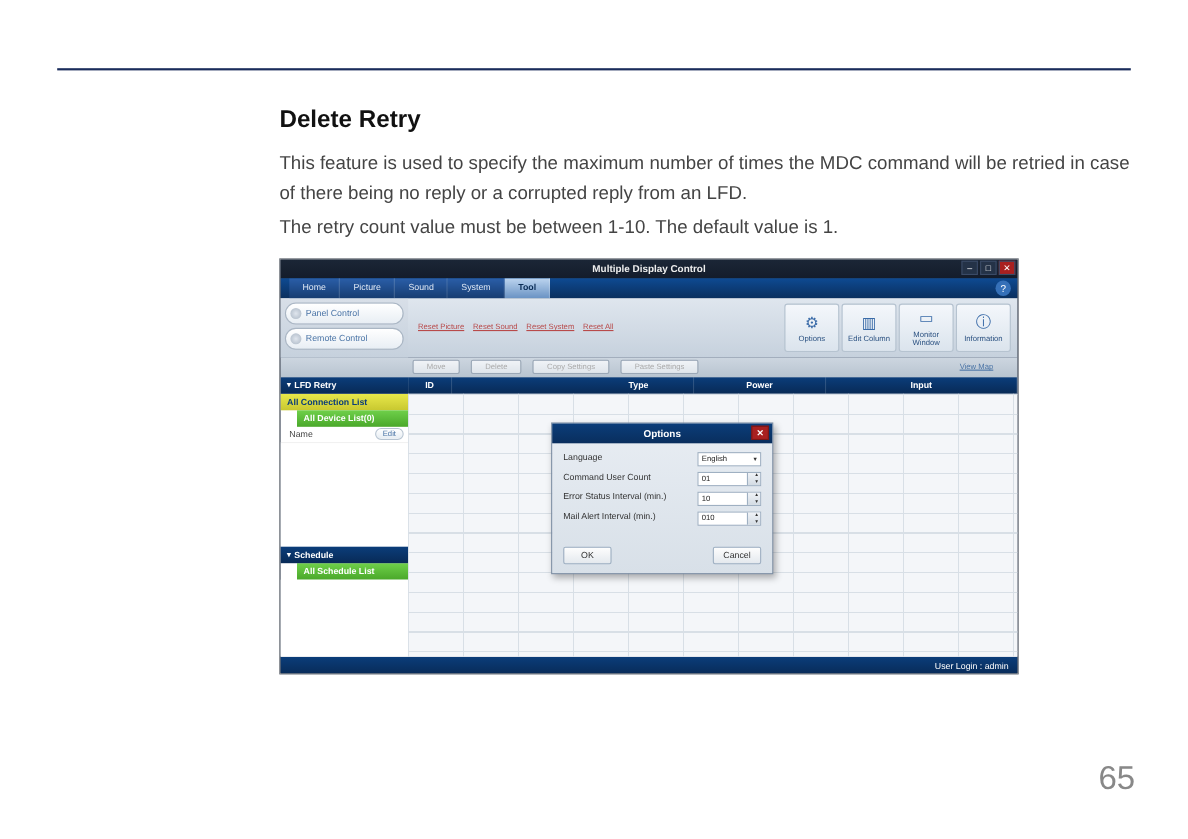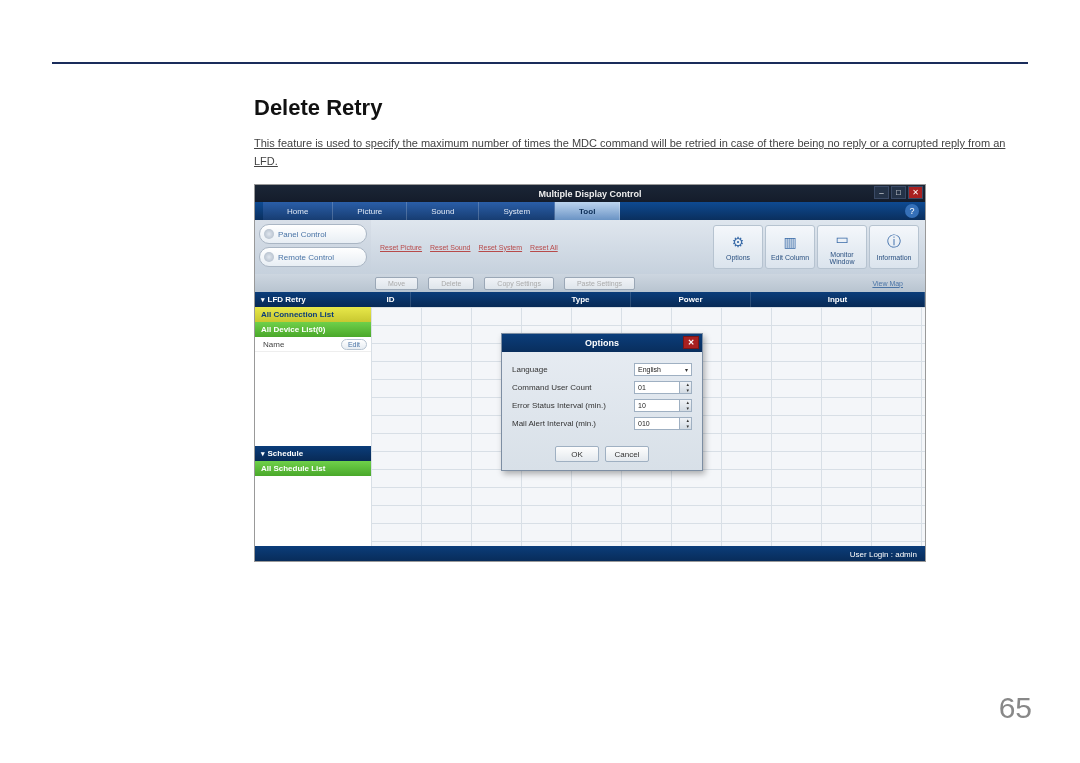--- a/index.html
+++ b/index.html
@@ -25,25 +25,24 @@
     left: 254px;
     width: 774px;
   }
   h2 {
     font-size: 22px;
     font-weight: bold;
     color: #111;
     margin-bottom: 14px;
   }
   .para {
-    font-size: 11px;
+    font-size: 17px;
     color: #444;
     line-height: 1.6;
     margin-bottom: 4px;
-    text-decoration: underline;
   }
   .page-number {
     position: absolute;
     right: 48px;
     bottom: 38px;
     font-size: 30px;
     color: #888;
     font-weight: 300;
   }
 
@@ -84,21 +83,21 @@
   .win-btn.close { background: #a92020; }
   .menu-row {
     height: 18px;
     background: linear-gradient(#0e4a92,#0a2f5e);
     display:flex;
     align-items:stretch;
     padding-left:8px;
     position:relative;
   }
   .menu-tab {
-    padding: 0 24px;
+    padding: 0 12px;
     display:flex; align-items:center;
     border-right:1px solid rgba(255,255,255,0.2);
     color:#dfe8f5;
     font-size:8px;
     background:linear-gradient(#2a5ea8,#173d72);
   }
   .menu-tab.active {
     background: linear-gradient(#bcd4ef,#6a93c4);
     color:#0a2c55;
     font-weight:bold;
@@ -204,21 +203,21 @@
   }
   .sec-header::before {
     content:"▾"; font-size:7px; margin-right:3px;
   }
   .side-item {
     height:15px;
     font-size:8px; font-weight:bold;
     display:flex; align-items:center; padding-left:6px;
   }
   .side-item.yellow { background:linear-gradient(#e8e84a,#c8c830); color:#0b3d7a; }
-  .side-item.green { background:linear-gradient(#6fd04a,#4aa82a); color:#fff; }
+  .side-item.green { background:linear-gradient(#6fd04a,#4aa82a); color:#fff;margin-left:15px; }
   .side-group {
     height:15px;
     display:flex; align-items:center; justify-content:space-between;
     padding:0 4px 0 8px;
     font-size:8px; color:#444;
     border-bottom:1px solid #eee;
   }
   .edit-pill {
     font-size:7px; padding:1px 6px;
     border:1px solid #b6c3d0; border-radius:6px;
@@ -268,21 +267,21 @@
   .dlg-close {
     position:absolute; right:3px; top:2px;
     width:16px; height:13px;
     background:#a82020; color:#fff;
     border:1px solid #7a1515;
     display:flex; align-items:center; justify-content:center;
     font-size:8px;
   }
   .dlg-body { padding:8px 10px; }
   .dlg-row {
-    display:flex; align-items:center;
+    display:flex; 
     height:18px;
     font-size:8px; color:#333;
   }
   .dlg-row .lbl { flex:1; }
   .dlg-row .ctrl {
     width:58px; height:13px;
     background:#fff; border:1px solid #9fb0c2;
     display:flex; align-items:center; padding:0 3px;
     position:relative;
     font-size:7px; color:#222;
@@ -294,21 +293,21 @@
     content:""; position:absolute; right:0; top:0; bottom:0; width:11px;
     border-left:1px solid #9fb0c2;
     background:linear-gradient(#f0f3f7,#d3dbe3);
   }
   .dlg-row .ctrl.spinner::before {
     content:"▴\A▾"; white-space:pre;
     position:absolute; right:2px; top:-1px;
     font-size:5px; line-height:6px; color:#333; z-index:1;
   }
   .dlg-footer {
-    display:flex; justify-content:center; gap:6px;
+    display:flex; justify-content:space-between; gap:6px;
     padding:6px 10px 8px;
   }
   .dlg-btn {
     width:44px; height:16px;
     background:linear-gradient(#fdfdfd,#e4e9ee);
     border:1px solid #9fb0c2;
     border-radius:2px;
     font-size:8px; color:#333;
     display:flex; align-items:center; justify-content:center;
   }
@@ -322,20 +321,21 @@
   }
 </style>
 </head>
 <body>
 
 <div class="page-header-line"></div>
 
 <div class="content">
   <h2>Delete Retry</h2>
   <p class="para">This feature is used to specify the maximum number of times the MDC command will be retried in case of there being no reply or a corrupted reply from an LFD.</p>
+  <p class="para">The retry count value must be between 1-10. The default value is 1.</p>
 
   <div class="mdc-window">
     <div class="titlebar">
       <span class="title">Multiple Display Control</span>
       <div class="win-controls">
         <div class="win-btn">–</div>
         <div class="win-btn">□</div>
         <div class="win-btn close">✕</div>
       </div>
     </div>

